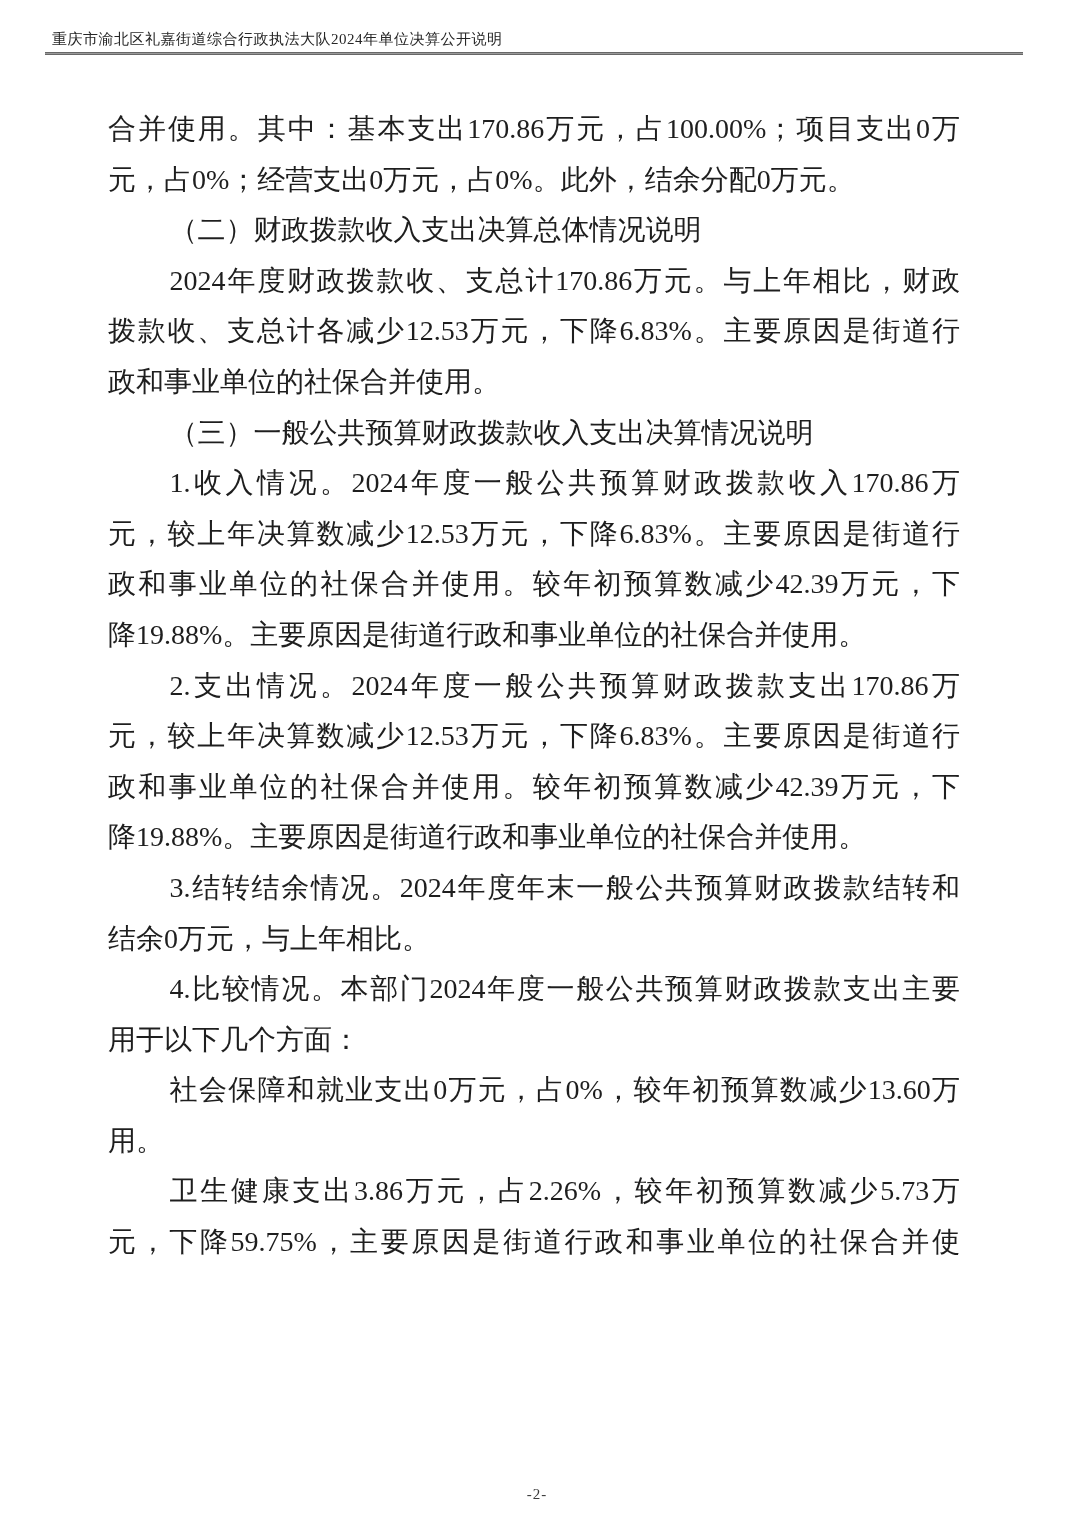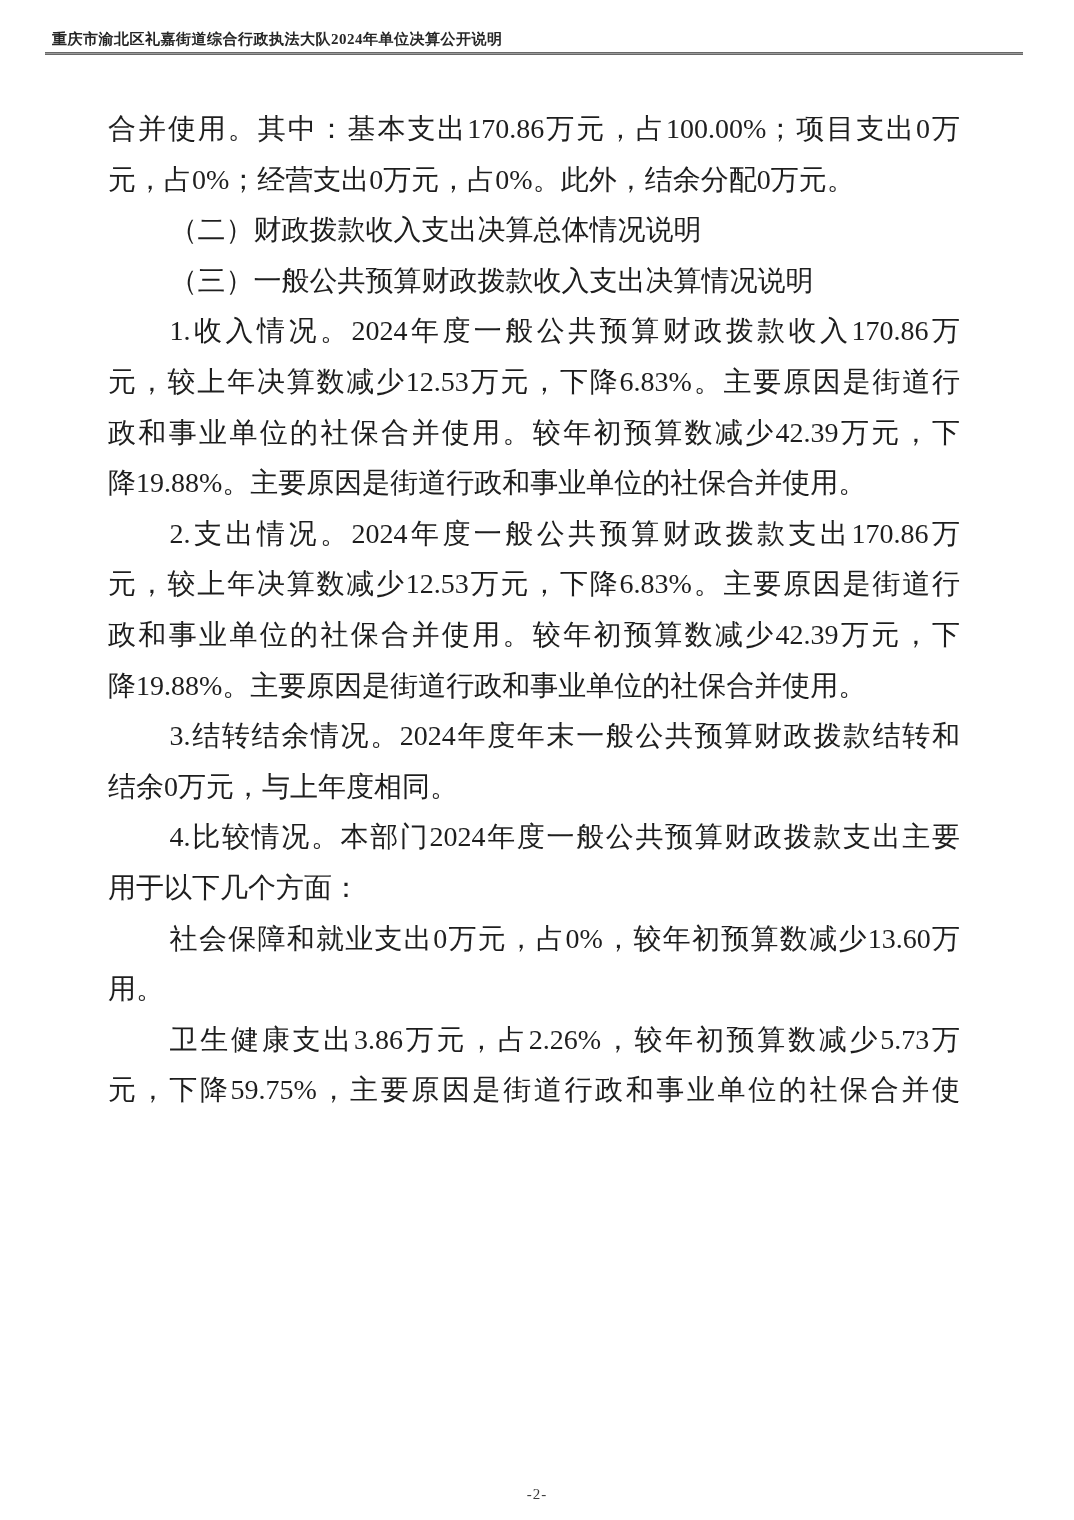--- a/index.html
+++ b/index.html
@@ -9,21 +9,21 @@
     height: 1520px;
     background: #ffffff;
     overflow: hidden;
     font-family: "Liberation Serif", "DejaVu Serif", serif;
   }
   .header-title {
     position: absolute;
     left: 52px;
     top: 30px;
     font-size: 15px;
-    font-weight: bold;
+    font-weight: normal;
     color: #262626;
     letter-spacing: 0.5px;
     white-space: nowrap;
   }
   .header-rule {
     position: absolute;
     left: 45px;
     top: 52px;
     width: 978px;
     height: 3px;
@@ -67,38 +67,43 @@
   </div>
 
   <div class="doc-body">
       <div class="para">
         <div class="line fill">合并使用。其中：基本支出170.86万元，占100.00%；项目支出0万</div>
         <div class="line">元，占0%；经营支出0万元，占0%。此外，结余分配0万元。</div>
       </div>
       <div class="para heading">
         <div class="line indent">（二）财政拨款收入支出决算总体情况说明</div>
       </div>
+      <div class="para">
+        <div class="line indent fill">2024年度财政拨款收、支总计170.86万元。与上年相比，财政</div>
+        <div class="line fill">拨款收、支总计各减少12.53万元，下降6.83%。主要原因是街道行</div>
+        <div class="line">政和事业单位的社保合并使用。</div>
+      </div>
       <div class="para heading">
         <div class="line indent">（三）一般公共预算财政拨款收入支出决算情况说明</div>
       </div>
       <div class="para">
         <div class="line indent fill">1.收入情况。2024年度一般公共预算财政拨款收入170.86万</div>
         <div class="line fill">元，较上年决算数减少12.53万元，下降6.83%。主要原因是街道行</div>
         <div class="line fill">政和事业单位的社保合并使用。较年初预算数减少42.39万元，下</div>
         <div class="line">降19.88%。主要原因是街道行政和事业单位的社保合并使用。</div>
       </div>
       <div class="para">
         <div class="line indent fill">2.支出情况。2024年度一般公共预算财政拨款支出170.86万</div>
         <div class="line fill">元，较上年决算数减少12.53万元，下降6.83%。主要原因是街道行</div>
         <div class="line fill">政和事业单位的社保合并使用。较年初预算数减少42.39万元，下</div>
         <div class="line">降19.88%。主要原因是街道行政和事业单位的社保合并使用。</div>
       </div>
       <div class="para">
         <div class="line indent fill">3.结转结余情况。2024年度年末一般公共预算财政拨款结转和</div>
-        <div class="line">结余0万元，与上年度相同。</div>
+        <div class="line">结余0万元，与上年相比。</div>
       </div>
       <div class="para">
         <div class="line indent fill">4.比较情况。本部门2024年度一般公共预算财政拨款支出主要</div>
         <div class="line">用于以下几个方面：</div>
       </div>
       <div class="para">
         <div class="line indent fill">社会保障和就业支出0万元，占0%，较年初预算数减少13.60万</div>
         <div class="line">用。</div>
       </div>
       <div class="para">

